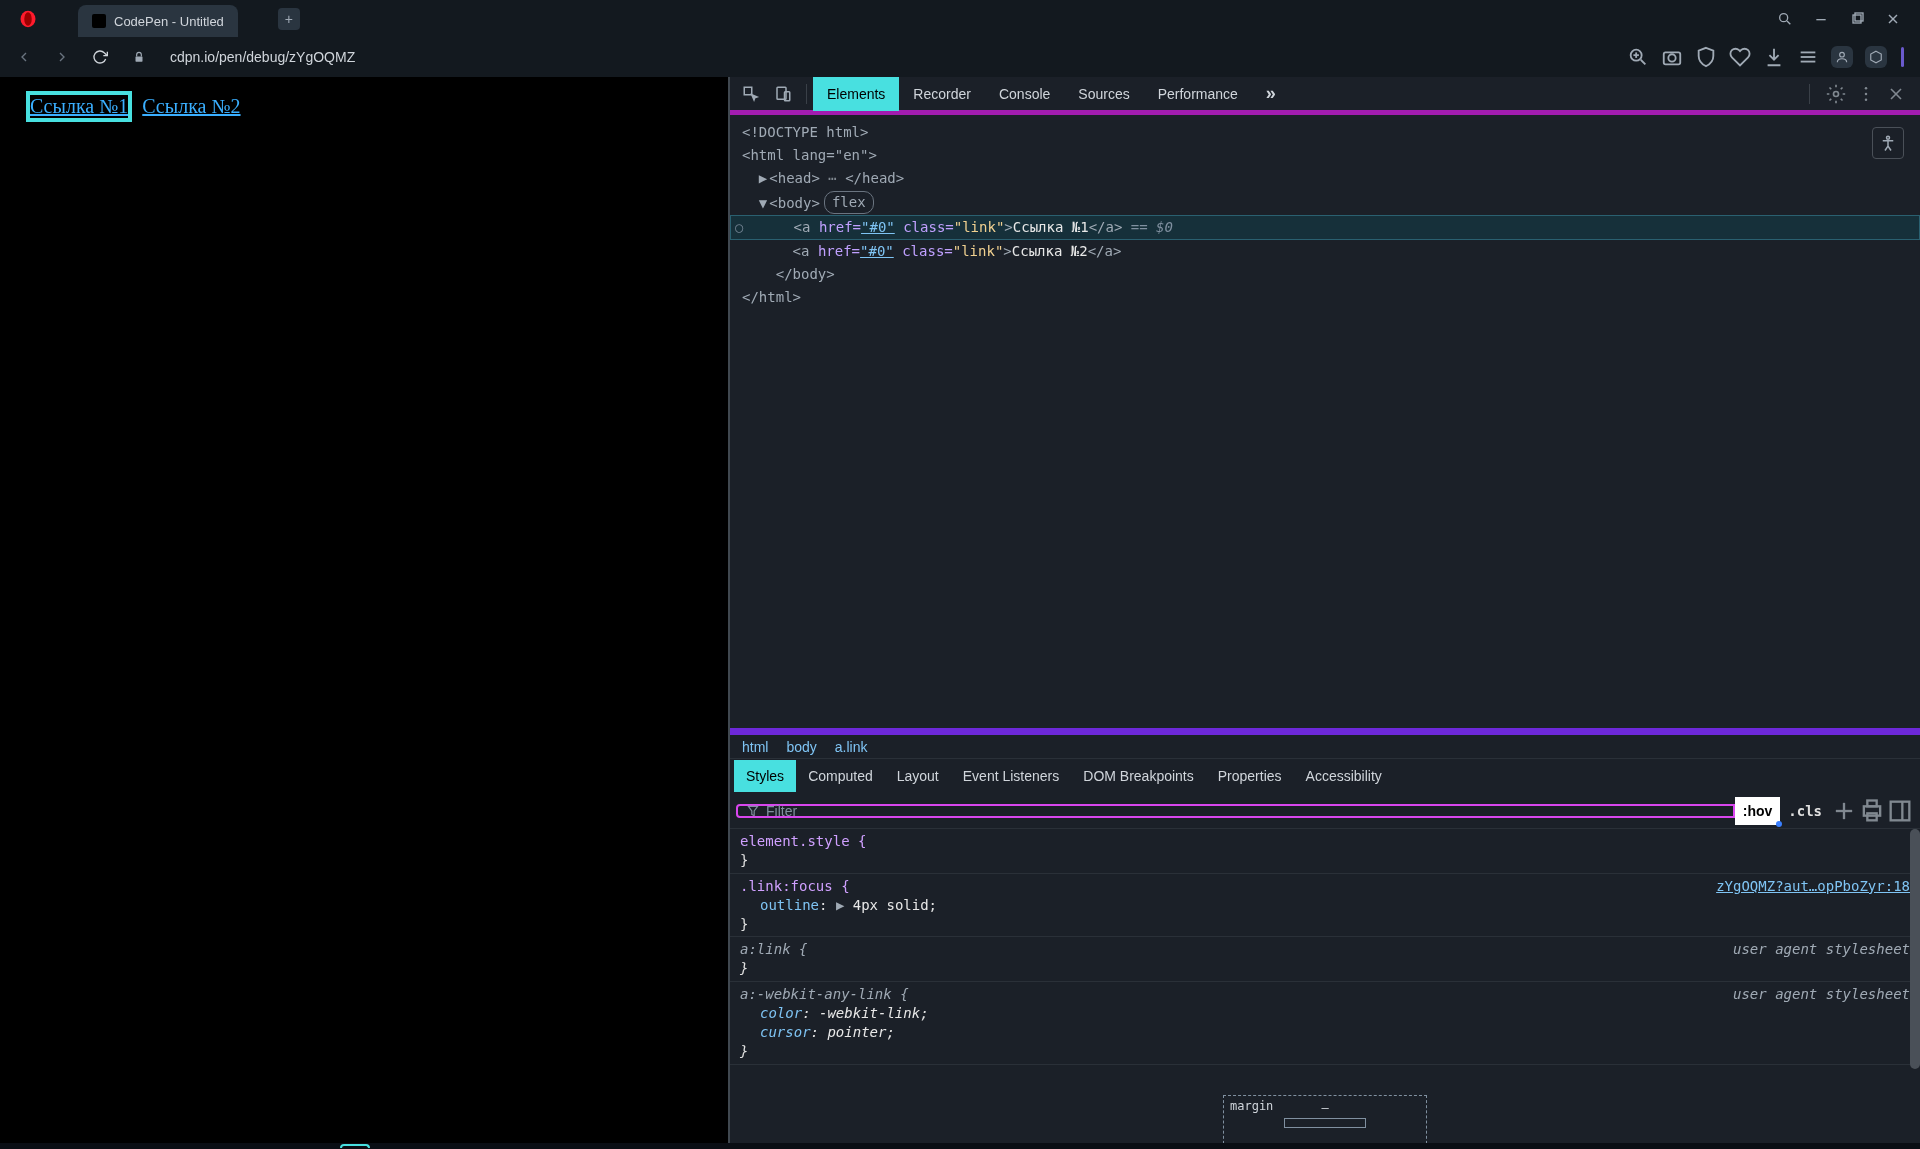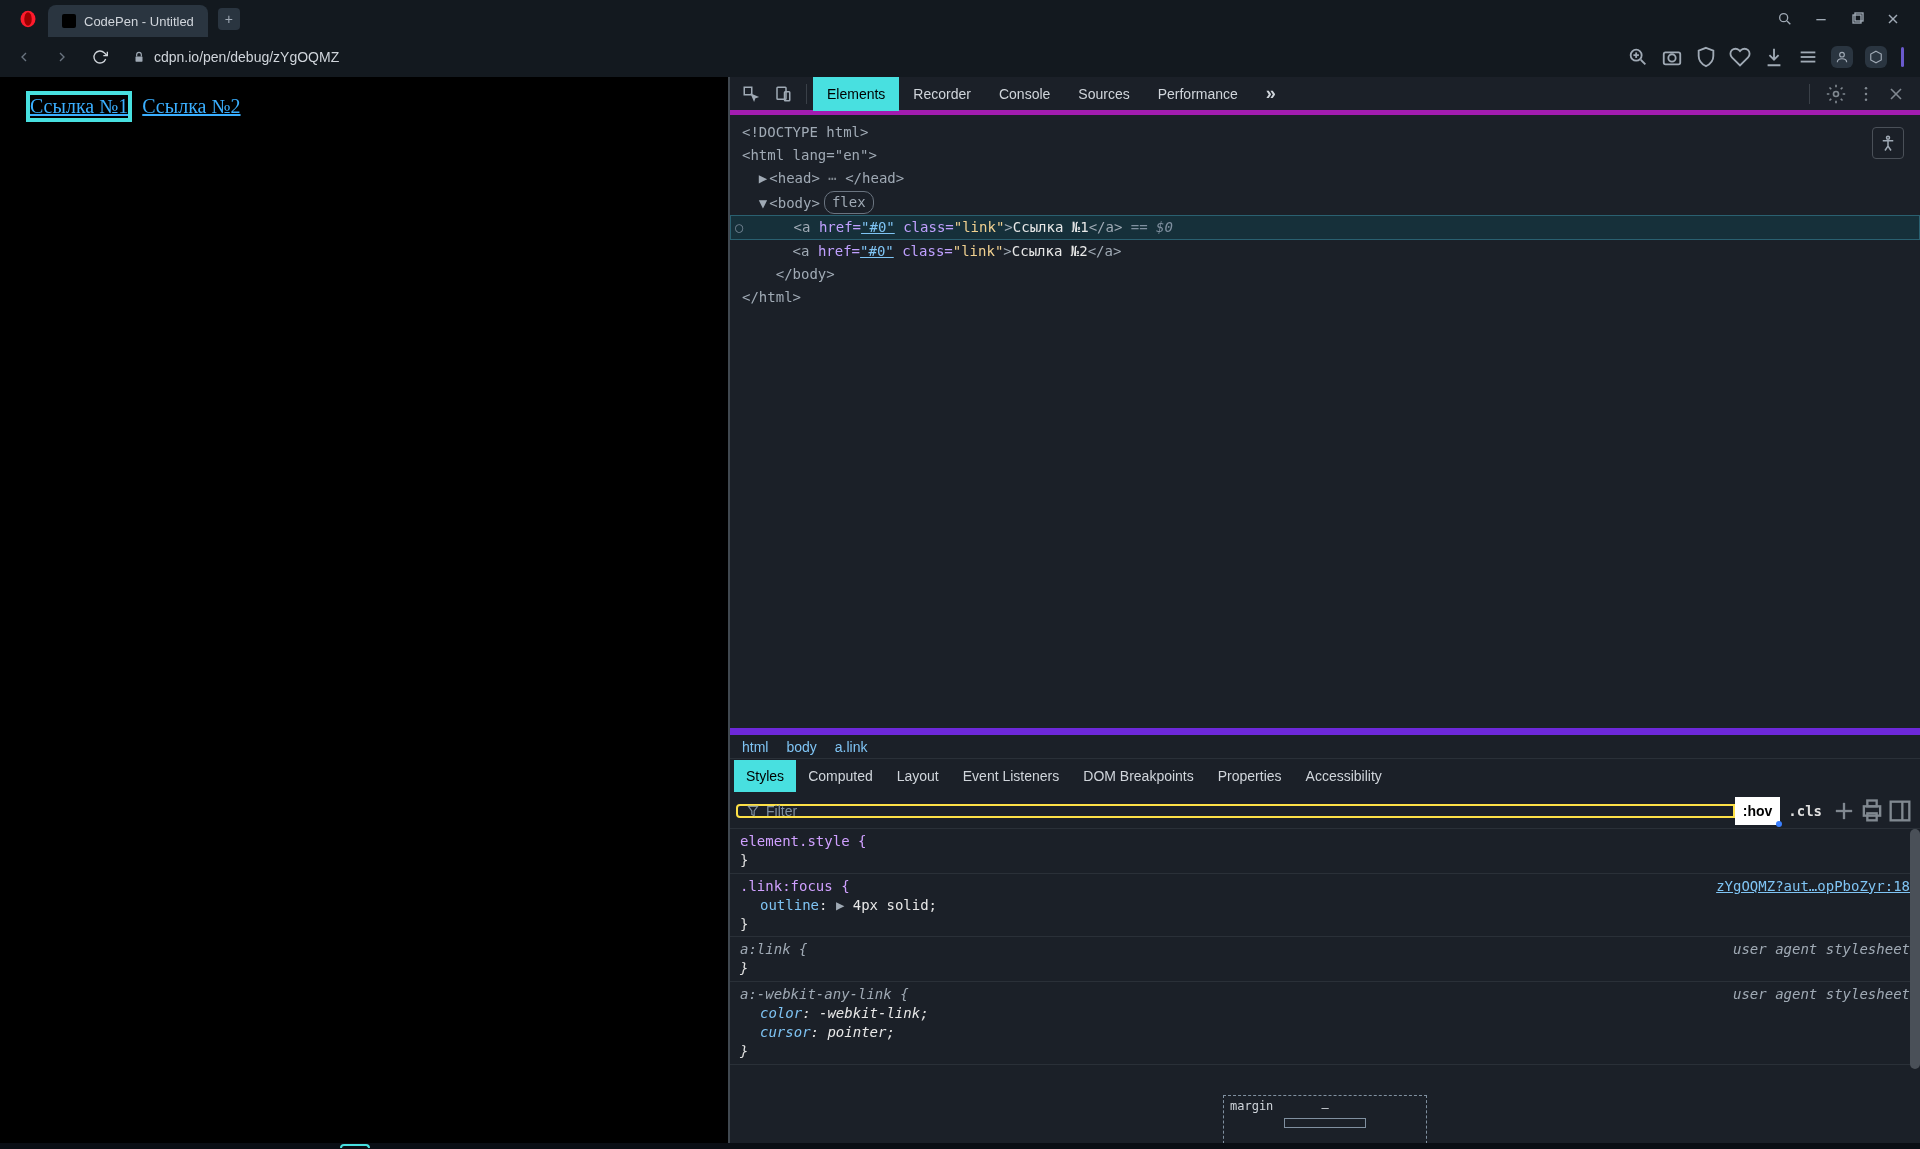--- a/index.html
+++ b/index.html
@@ -12,20 +12,21 @@
   overflow: hidden;
 }
 
 
 .titlebar {
   height: 37px;
   background: #13191f;
   display: flex;
   align-items: center;
   padding: 12px 8px;
+  gap: 30px;
 }
 .opera-logo {
   width: 20px; height: 20px;
   margin: 0 10px;
   display: flex;
   align-items: center;
   justify-content: center;
 }
 .opera-logo svg { width: 18px; height: 18px; }
 .tab {
@@ -71,21 +72,21 @@
   align-items: center;
   justify-content: center;
   color: #6a7480;
   border-radius: 4px;
 }
 .nav-btn.active { color: #d0d5db; }
 .addr-field {
   flex: 1;
   display: flex;
   align-items: center;
-  gap: 8px;
+  gap: 24px;
   padding: 0 8px;
 }
 .lock-icon { width: 14px; height: 14px; }
 .url-text { color: #d0d5db; font-size: 14px; }
 .addr-right { display: flex; gap: 12px; align-items: center; padding-right: 6px; }
 .addr-right span { width: 22px; height: 22px; display: flex; align-items: center; justify-content: center; color: #a0aab5; }
 .profile-btn { background: #2a3540; border-radius: 6px; padding: 4px; }
 .ext-btn { background: #2a3540; border-radius: 6px; padding: 4px; }
 .accent-bar { width: 3px; height: 20px; background: #6a5acd; border-radius: 2px; margin-left: 2px; }
 
@@ -228,21 +229,21 @@
   display: flex;
   align-items: center;
   padding: 4px 6px;
   gap: 0;
   border-bottom: 1px solid #2a3038;
 }
 .filter-input {
   flex: 1;
   height: 14px;
   background: #1b2028;
-  border: 2px solid #fde047;
+  border: 2px solid #d946ef;
   border-radius: 4px 0 0 4px;
   display: flex;
   align-items: center;
   padding: 0 8px;
   gap: 6px;
 }
 .filter-input svg { width: 14px; height: 14px; }
 .filter-input span { color: #8090a0; font-size: 14px; }
 .hov-btn {
   height: 28px;

